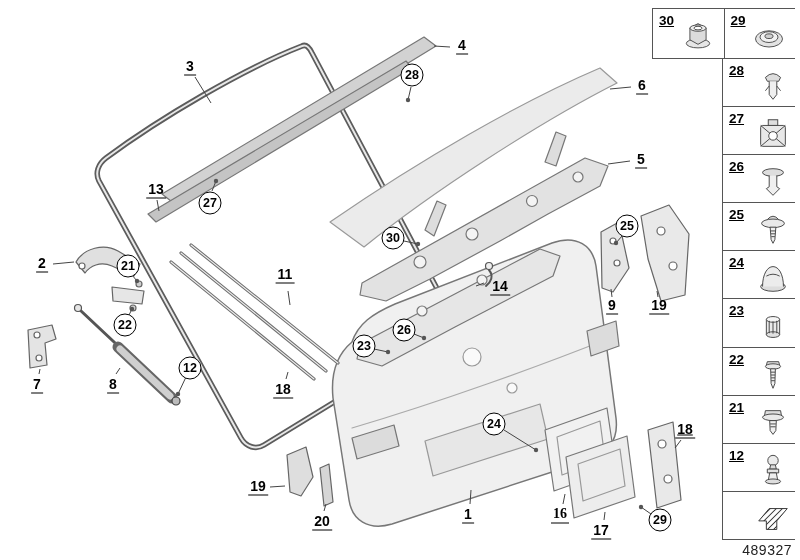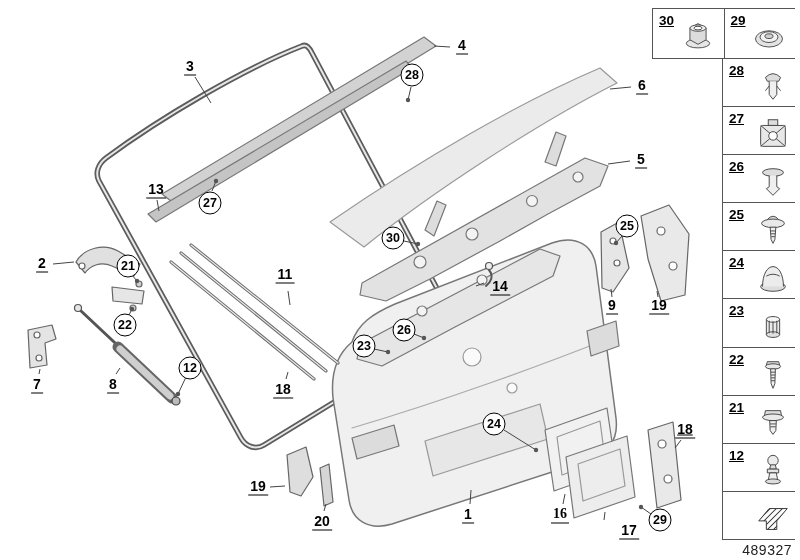--- a/index.html
+++ b/index.html
@@ -222,21 +222,21 @@
       <div class="callout circled" style="left: 364px; top: 346px;">23</div>
       <div class="callout plain" style="left: 37px; top: 385px;">7</div>
       <div class="callout plain" style="left: 113px; top: 385px;">8</div>
       <div class="callout circled" style="left: 190px; top: 368px;">12</div>
       <div class="callout plain" style="left: 283px; top: 390px;">18</div>
       <div class="callout circled" style="left: 494px; top: 424px;">24</div>
       <div class="callout plain" style="left: 258px; top: 487px;">19</div>
       <div class="callout plain" style="left: 322px; top: 522px;">20</div>
       <div class="callout plain" style="left: 468px; top: 515px;">1</div>
       <div class="callout plain" style="left: 560px; top: 515px; font-family: Liberation Serif, serif;">16</div>
-      <div class="callout plain" style="left: 601px; top: 531px; margin-left: 28px;">17</div>
+      <div class="callout plain" style="left: 601px; top: 531px;">17</div>
       <div class="callout plain" style="left: 685px; top: 430px; text-decoration: underline;">18</div>
       <div class="callout circled" style="left: 660px; top: 520px;">29</div>
     </div>
 
   <div class="sidebar-top-row" id="sidebar-top-row">
       <div class="cell top-cell">
         <span class="cell-num">30</span>
         <div class="cell-icon"><svg viewBox="0 0 40 40">
             <ellipse cx="20" cy="26" rx="13" ry="5" fill="#e6e6e6" stroke="#444"></ellipse>
             <path d="M11 9 L20 4 L29 9 L29 22 L20 27 L11 22 Z" fill="#dcdcdc" stroke="#444"></path>

